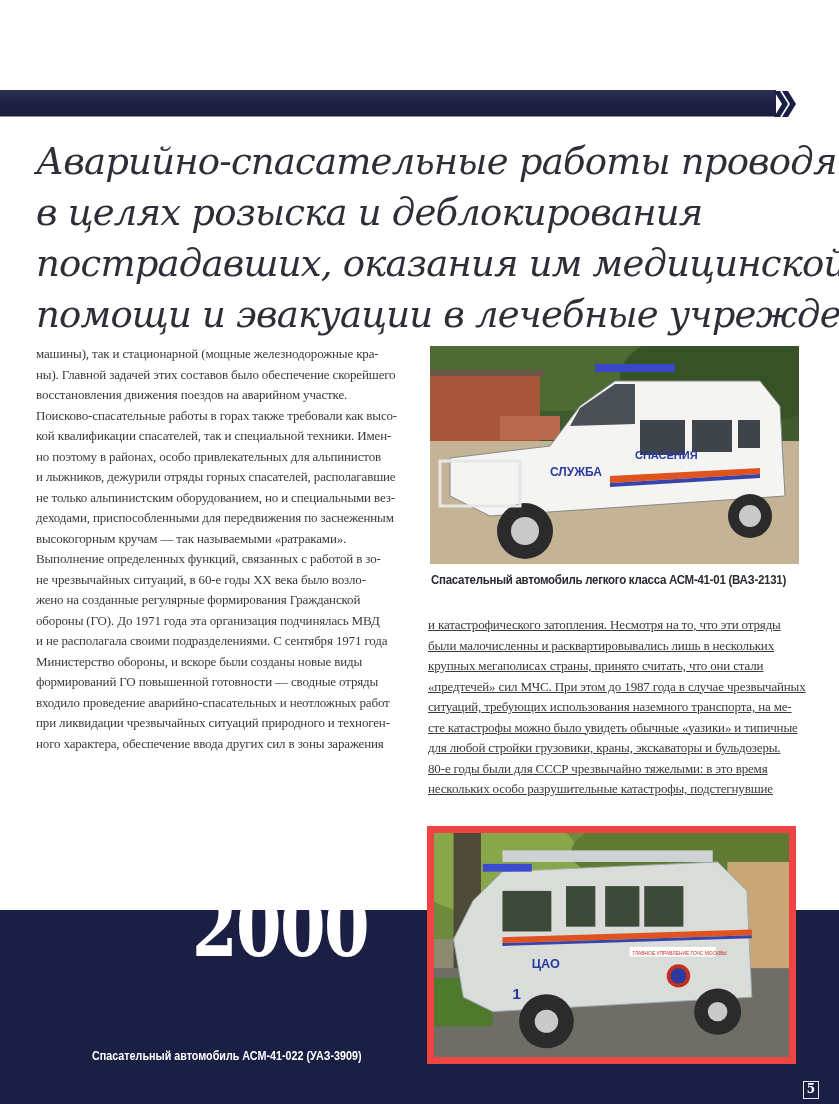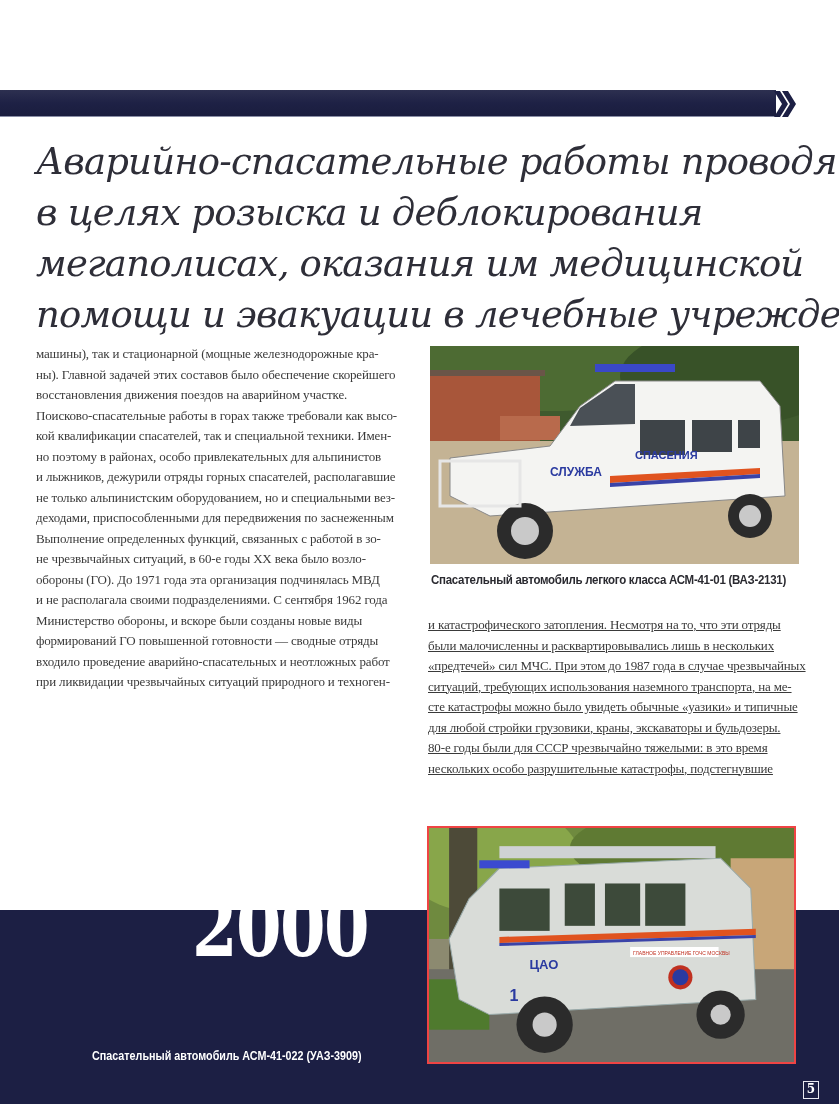--- a/index.html
+++ b/index.html
@@ -27,21 +27,21 @@
   .col-text .ln { display: block; white-space: nowrap; }
   .col-left { left: 36px; top: 344px; width: 372px; }
   .col-right { left: 428px; top: 615px; width: 372px; text-decoration: underline; }
 
   .photo {
     position: absolute; overflow: hidden; background: #bfb49a;
   }
   .photo-top { left: 430px; top: 346px; width: 369px; height: 218px; }
   .photo-bottom {
     left: 427px; top: 826px; width: 369px; height: 238px;
-    border: 2px solid #ef4444; z-index: 3;
+    border: 7px solid #ef4444; z-index: 3;
   }
   .photo svg { display: block; width: 100%; height: 100%; }
 
   .caption-top {
     position: absolute; left: 431px; top: 573px; font-family: "Liberation Sans Narrow", "Liberation Sans", sans-serif;
     font-size: 12.5px; font-weight: bold; color: #2a2a30; letter-spacing: -0.3px; white-space: nowrap;
     transform: scaleX(0.92); transform-origin: left center;
   }
 
   .bottom-band {
@@ -69,42 +69,45 @@
 
 <div class="top-band"></div>
 <svg class="chevrons" viewBox="0 0 30 30">
   <polygon points="2,2 8,2 16,15 8,28 2,28 10,15" fill="#1c1f44"></polygon>
   <polygon points="10,2 16,2 24,15 16,28 10,28 18,15" fill="#1c1f44"></polygon>
 </svg>
 
 <h1 class="headline">
   <span class="line">Аварийно-спасательные работы проводятся</span>
   <span class="line">в целях розыска и деблокирования</span>
-  <span class="line">мегаполисах, оказания им медицинской</span>
+  <span class="line">пострадавших, оказания им медицинской</span>
   <span class="line">помощи и эвакуации в лечебные учреждения</span>
 </h1>
 
 <div class="col-text col-left">
   <span class="ln">машины), так и стационарной (мощные железнодорожные кра-</span>
   <span class="ln">ны). Главной задачей этих составов было обеспечение скорейшего</span>
   <span class="ln">восстановления движения поездов на аварийном участке.</span>
   <span class="ln">Поисково-спасательные работы в горах также требовали как высо-</span>
   <span class="ln">кой квалификации спасателей, так и специальной техники. Имен-</span>
   <span class="ln">но поэтому в районах, особо привлекательных для альпинистов</span>
   <span class="ln">и лыжников, дежурили отряды горных спасателей, располагавшие</span>
   <span class="ln">не только альпинистским оборудованием, но и специальными вез-</span>
   <span class="ln">деходами, приспособленными для передвижения по заснеженным</span>
+  <span class="ln">высокогорным кручам — так называемыми «ратраками».</span>
   <span class="ln">Выполнение определенных функций, связанных с работой в зо-</span>
   <span class="ln">не чрезвычайных ситуаций, в 60-е годы XX века было возло-</span>
+  <span class="ln">жено на созданные регулярные формирования Гражданской</span>
   <span class="ln">обороны (ГО). До 1971 года эта организация подчинялась МВД</span>
-  <span class="ln">и не располагала своими подразделениями. С сентября 1962 года</span>
+  <span class="ln">и не располагала своими подразделениями. С сентября 1971 года</span>
   <span class="ln">Министерство обороны, и вскоре были созданы новые виды</span>
   <span class="ln">формирований ГО повышенной готовности — сводные отряды</span>
   <span class="ln">входило проведение аварийно-спасательных и неотложных работ</span>
   <span class="ln">при ликвидации чрезвычайных ситуаций природного и техноген-</span>
+  <span class="ln">ного характера, обеспечение ввода других сил в зоны заражения</span>
 </div>
 
 <div class="photo photo-top">
   <svg viewBox="0 0 369 218" preserveAspectRatio="none">
     <rect x="0" y="0" width="369" height="218" fill="#c7b79a"></rect>
     <rect x="0" y="0" width="369" height="95" fill="#3f5a2e"></rect>
     <ellipse cx="120" cy="20" rx="140" ry="45" fill="#4d6b33"></ellipse>
     <ellipse cx="300" cy="30" rx="110" ry="50" fill="#385228"></ellipse>
     <rect x="0" y="27" width="110" height="70" fill="#a8563a"></rect>
     <rect x="0" y="24" width="115" height="6" fill="#6a5548"></rect>
@@ -125,20 +128,21 @@
     <circle cx="320" cy="170" r="22" fill="#2b2b2b"></circle>
       <circle cx="320" cy="170" r="11" fill="#c9c9c9"></circle>
     <rect x="10" y="115" width="80" height="45" fill="none" stroke="#e6e6e6" stroke-width="3"></rect>
   </svg>
 </div>
 <div class="caption-top">Спасательный автомобиль легкого класса АСМ-41-01 (ВАЗ-2131)</div>
 
 <div class="col-text col-right">
   <span class="ln">и катастрофического затопления. Несмотря на то, что эти отряды</span>
   <span class="ln">были малочисленны и расквартировывались лишь в нескольких</span>
+  <span class="ln">крупных мегаполисах страны, принято считать, что они стали</span>
   <span class="ln">«предтечей» сил МЧС. При этом до 1987 года в случае чрезвычайных</span>
   <span class="ln">ситуаций, требующих использования наземного транспорта, на ме-</span>
   <span class="ln">сте катастрофы можно было увидеть обычные «уазики» и типичные</span>
   <span class="ln">для любой стройки грузовики, краны, экскаваторы и бульдозеры.</span>
   <span class="ln">80-е годы были для СССР чрезвычайно тяжелыми: в это время</span>
   <span class="ln">нескольких особо разрушительные катастрофы, подстегнувшие</span>
 </div>
 
 <div class="bottom-band"></div>
 

